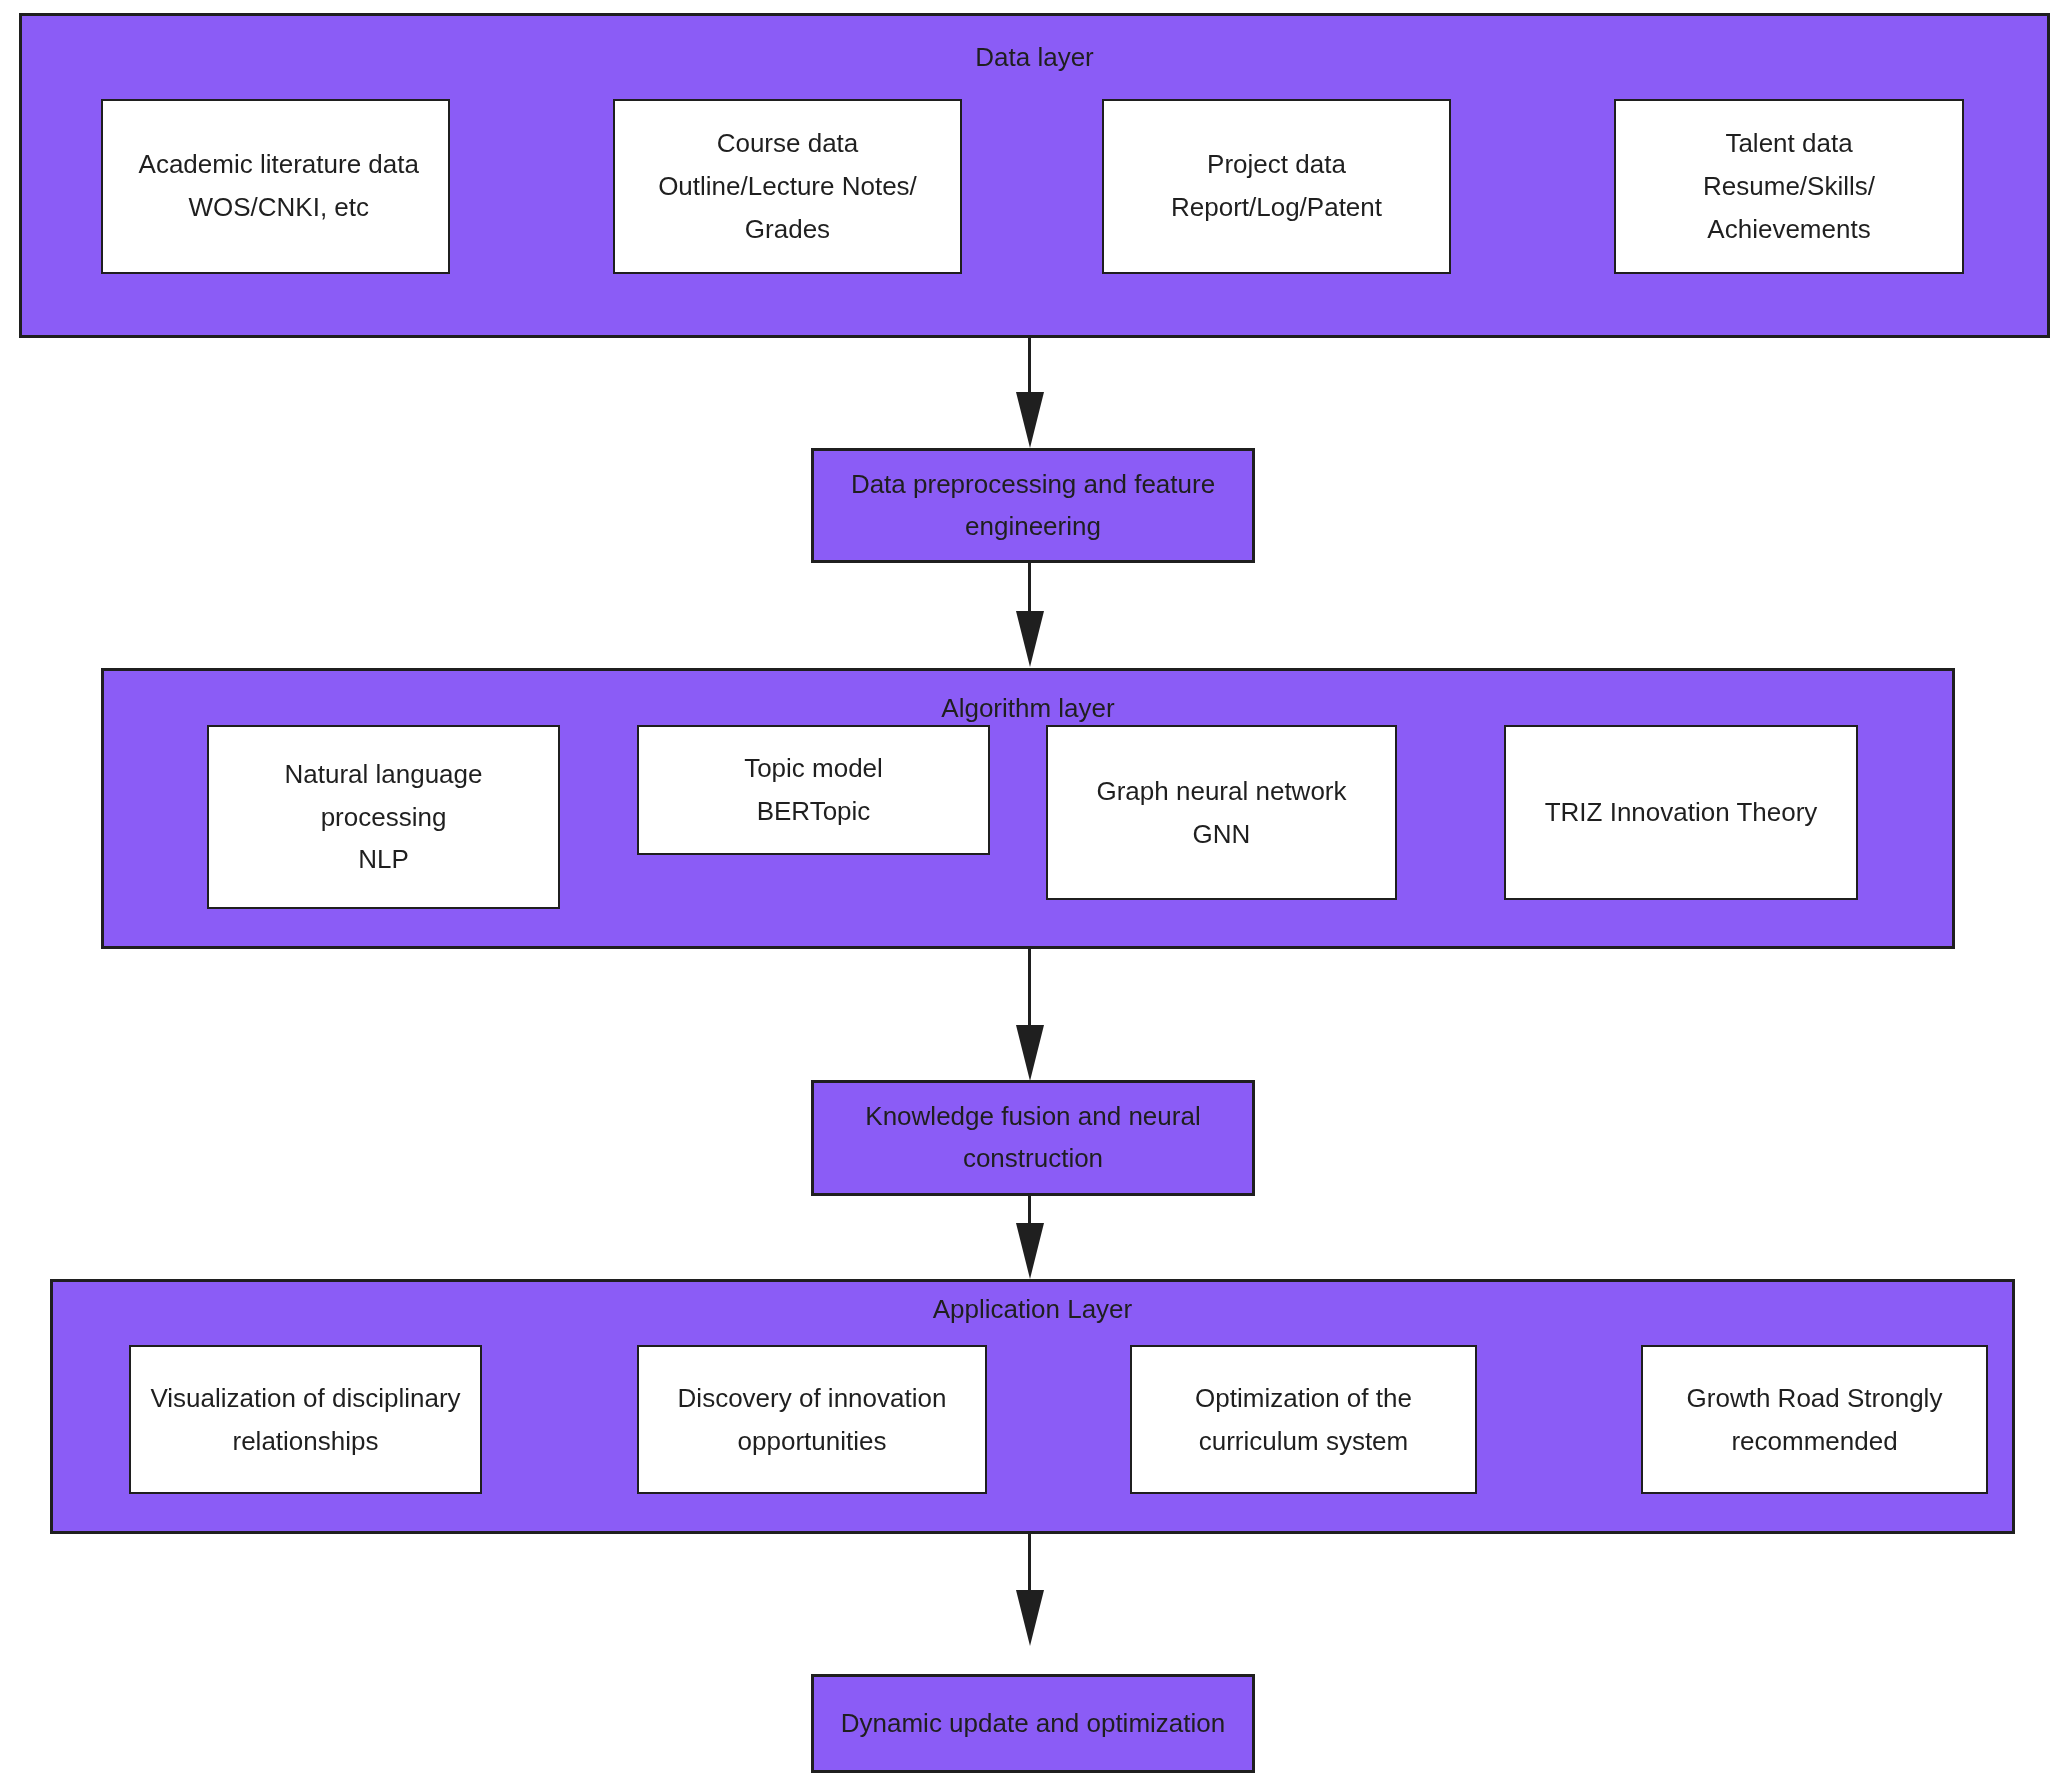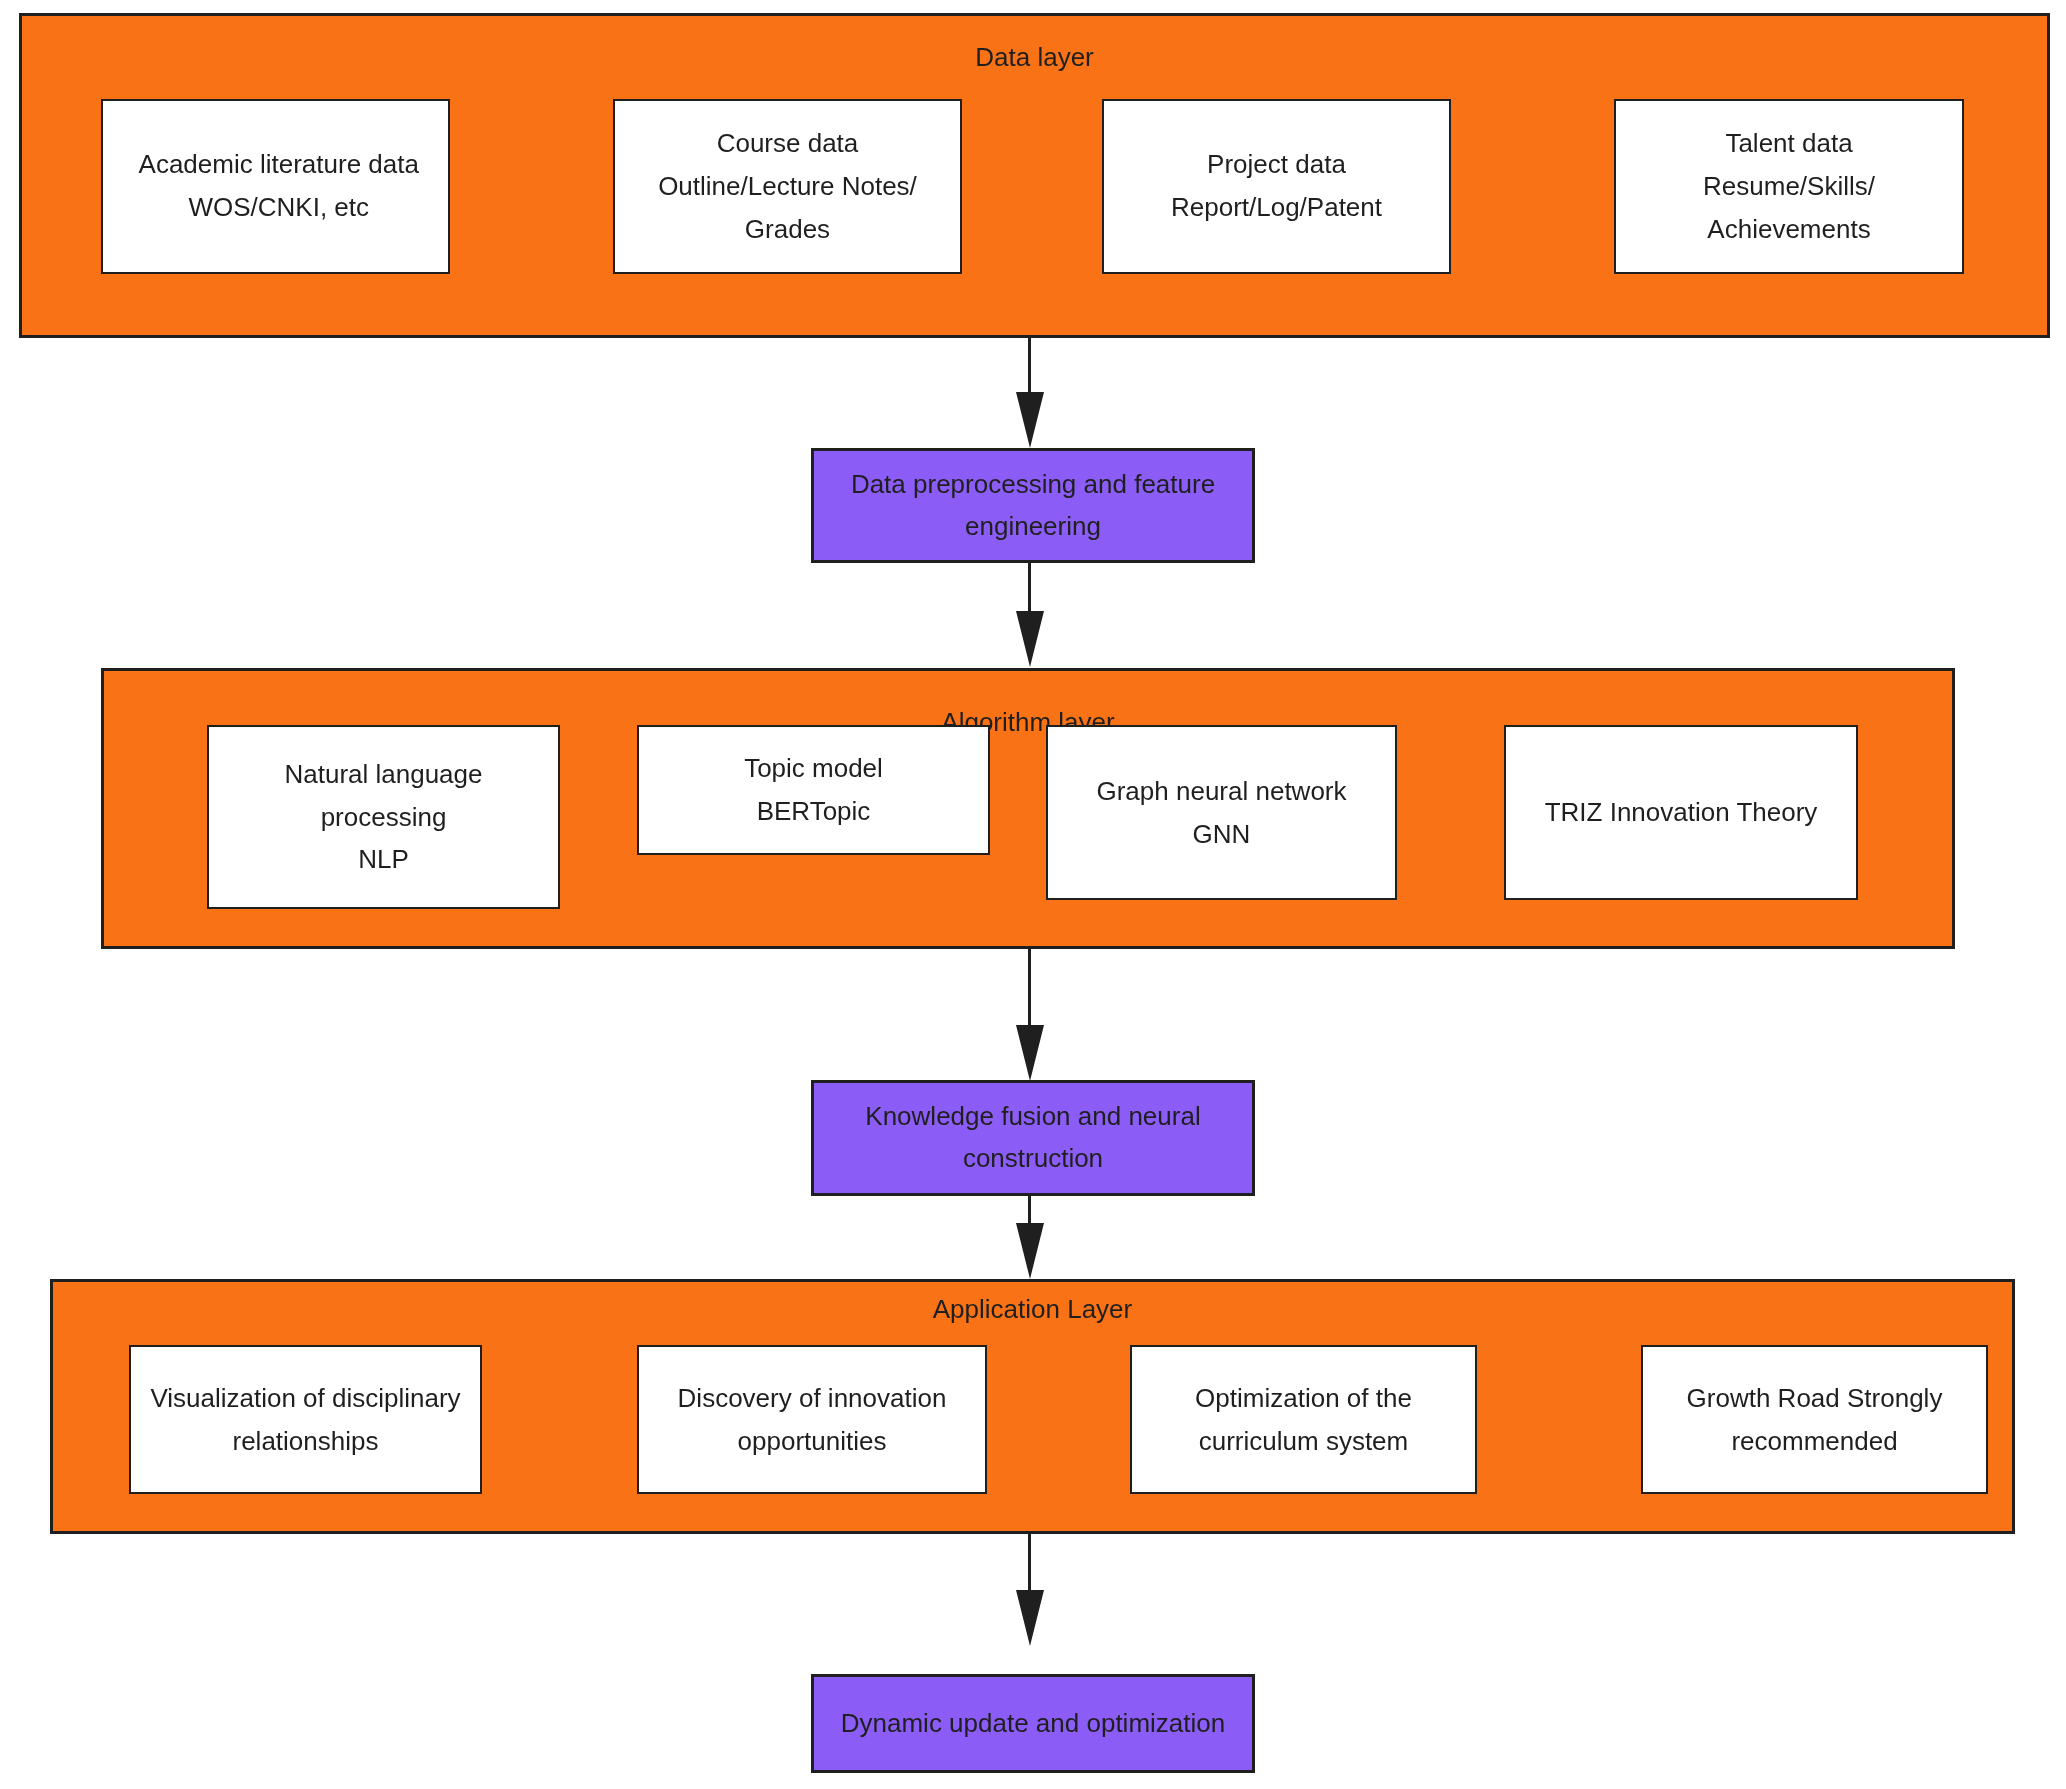--- a/index.html
+++ b/index.html
@@ -9,21 +9,21 @@
   #canvas {
     position: relative;
     width: 2066px;
     height: 1789px;
     background: #ffffff;
     overflow: hidden;
   }
   .container {
     position: absolute;
     border: 3.3px solid #1f1f1f;
-    background: #f97316;
+    background: #8b5cf6;
   }
   .layer-title {
     position: absolute;
     left: 0; right: 0;
     text-align: center;
     font-size: 26px;
     line-height: 1.2;
     white-space: pre-line;
   }
   .node {
@@ -82,21 +82,21 @@
   .a4 { left: 1013px; top: 1196px; } .a4 .shaft { height: 27px; }
   .a5 { left: 1013px; top: 1534px; } .a5 .shaft { height: 56px; }
 
   
   .p-pre { left: 811px; top: 448px;  width: 444px; height: 115px; }
   .p-fus { left: 811px; top: 1080px; width: 444px; height: 116px; }
   .p-dyn { left: 811px; top: 1646px; width: 444px; height: 99px; margin-top: 28px; }
 
   
   .c-algo { left: 101px; top: 668px; width: 1854px; height: 281px; }
-  .c-algo .layer-title { top: 36px; }
+  .c-algo .layer-title { top: 22px; }
   .c-algo .n1 { left: 103px;  top: 54px; width: 353px; height: 184px; }
   .c-algo .n2 { left: 533px;  top: 54px; width: 353px; height: 130px; }
   .c-algo .n3 { left: 942px; top: 54px; width: 351px; height: 175px; }
   .c-algo .n4 { left: 1400px; top: 54px; width: 354px; height: 175px; }
 
   
   .c-app { left: 50px; top: 1279px; width: 1965px; height: 255px; }
   .c-app .layer-title { top: 12px; }
   .c-app .n1 { left: 76px;  top: 63px; width: 353px; height: 149px; }
   .c-app .n2 { left: 584px; top: 63px; width: 350px; height: 149px; }

